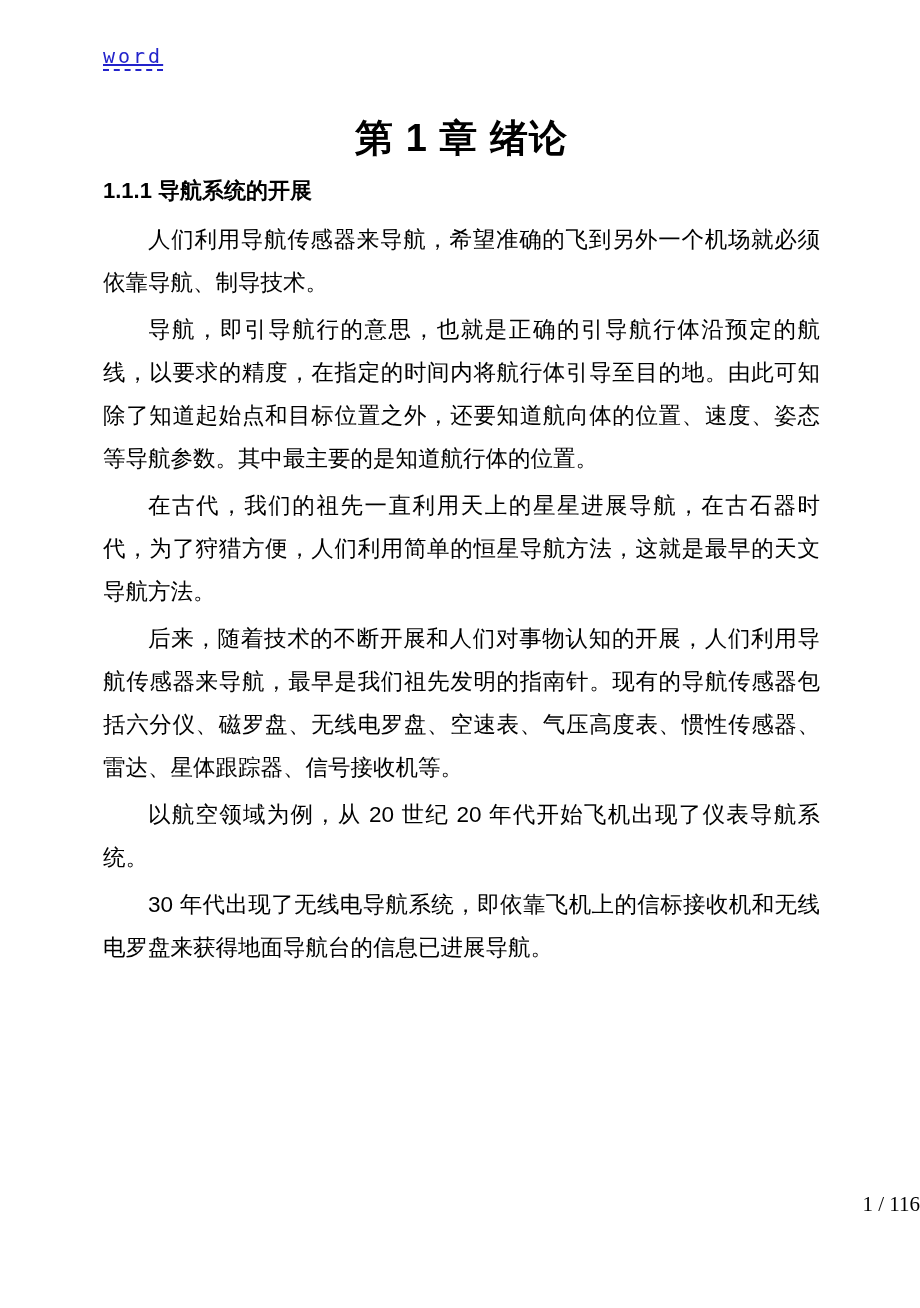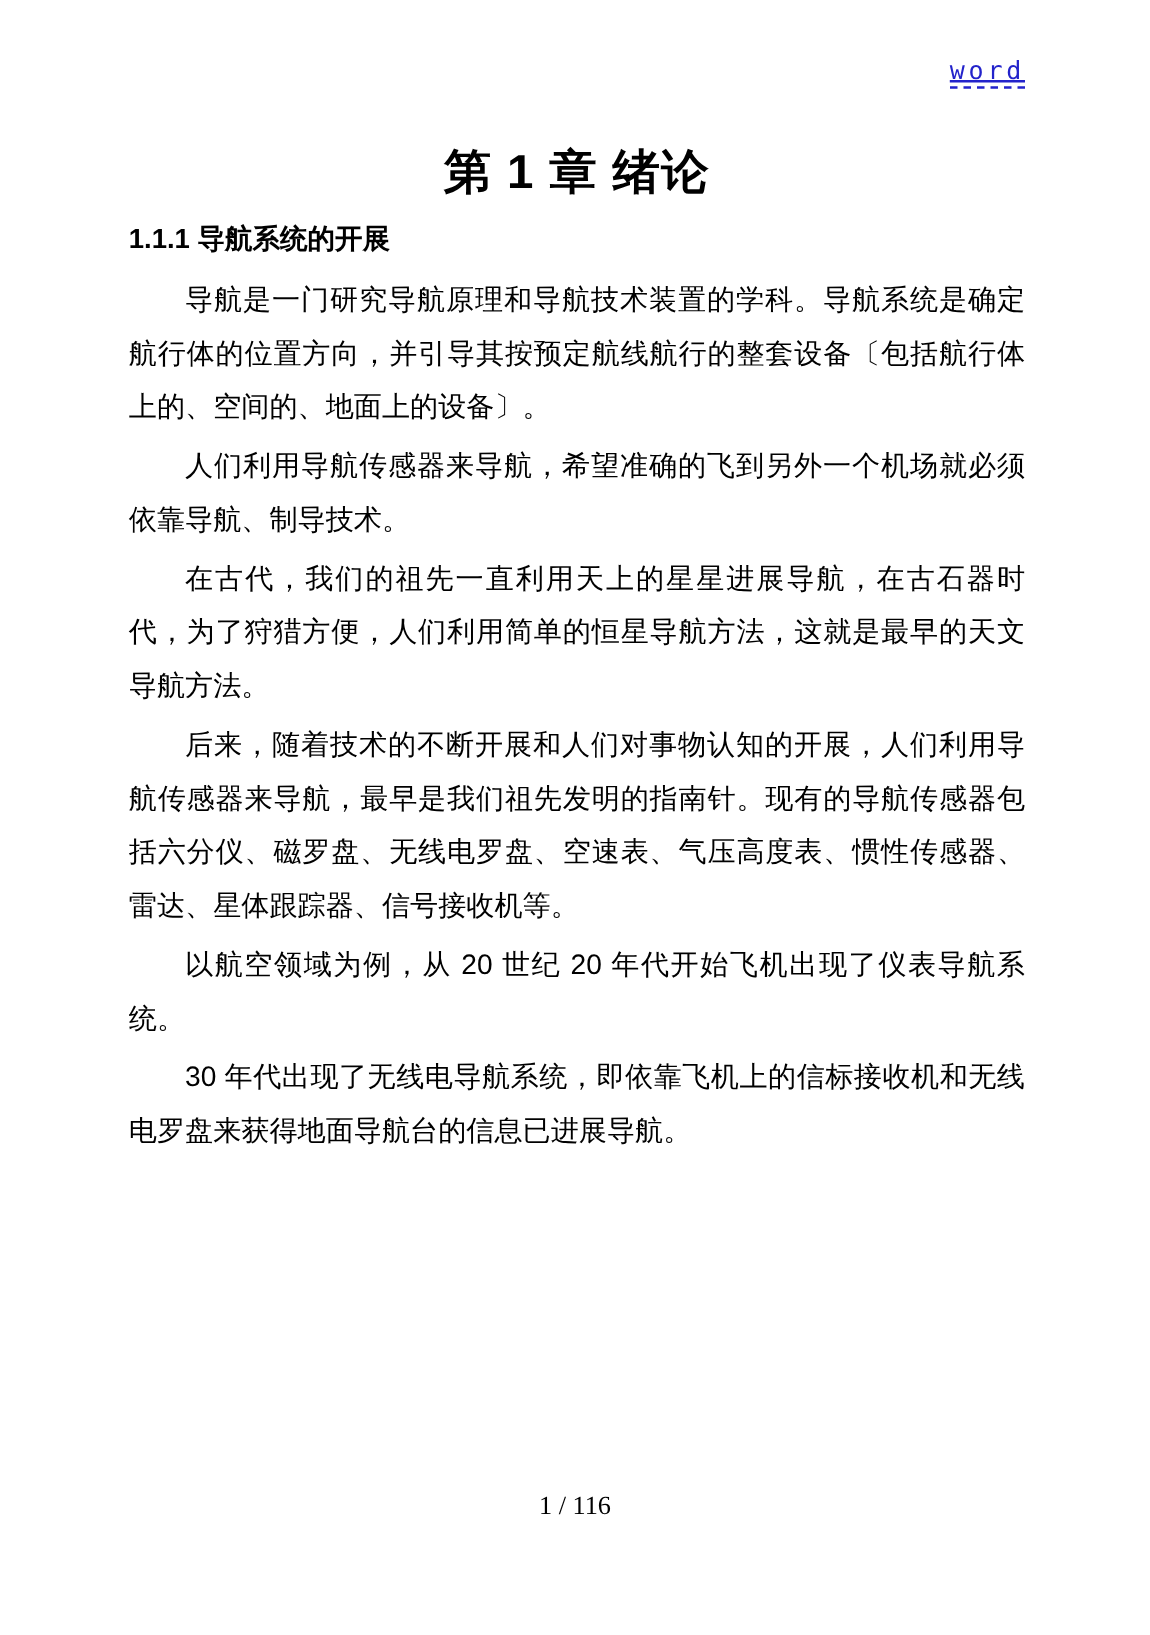--- a/index.html
+++ b/index.html
@@ -9,21 +9,21 @@
     height: 1308px;
     background: #ffffff;
     overflow: hidden;
     font-family: "Liberation Sans", sans-serif;
     color: #000000;
     box-sizing: border-box;
     padding: 44px 100px 0 103px;
   }
   
   .doc-header {
-    text-align: right;
+    text-align: left;
     height: 34px;
     text-decoration: underline;
   }
   .word-link {
     display: inline-block;
     font-family: "DejaVu Sans Mono", monospace;
     font-size: 20px;
     letter-spacing: 3px;
     color: #2323cb;
     text-decoration: underline;
@@ -61,44 +61,44 @@
     text-align: justify;
     text-justify: inter-ideograph;
     word-break: break-all;
   }
   
   .doc-footer {
     position: absolute;
     left: 0;
     right: 0;
     top: 1192px;
-    text-align: center;
+    text-align: right;
     font-family: "Liberation Serif", serif;
     font-size: 21px;
     color: #000000;
   }
 </style>
 </head>
 <body>
 
 <div class="page">
 
   <div class="doc-header">
     <a class="word-link">word</a>
   </div>
 
   <h1 class="chapter-title">第 1 章 绪论</h1>
 
 
   <h3 class="h3">1.1.1 导航系统的开展</h3>
 
-  <p class="para">导航是一门研究导航原理和导航技术装置的学科。导航系统是确定航行体的位置方向，并引导其按预定航线航行的整套设备〔包括航行体上的、空间的、地面上的设备〕。</p>
 
   <p class="para">人们利用导航传感器来导航，希望准确的飞到另外一个机场就必须依靠导航、制导技术。</p>
 
+  <p class="para">导航，即引导航行的意思，也就是正确的引导航行体沿预定的航线，以要求的精度，在指定的时间内将航行体引导至目的地。由此可知除了知道起始点和目标位置之外，还要知道航向体的位置、速度、姿态等导航参数。其中最主要的是知道航行体的位置。</p>
 
 
   <p class="para">在古代，我们的祖先一直利用天上的星星进展导航，在古石器时代，为了狩猎方便，人们利用简单的恒星导航方法，这就是最早的天文导航方法。</p>
 
   <p class="para">后来，随着技术的不断开展和人们对事物认知的开展，人们利用导航传感器来导航，最早是我们祖先发明的指南针。现有的导航传感器包括六分仪、磁罗盘、无线电罗盘、空速表、气压高度表、惯性传感器、雷达、星体跟踪器、信号接收机等。</p>
 
   <p class="para">以航空领域为例，从 20 世纪 20 年代开始飞机出现了仪表导航系统。</p>
 
   <p class="para">30 年代出现了无线电导航系统，即依靠飞机上的信标接收机和无线电罗盘来获得地面导航台的信息已进展导航。</p>
 

